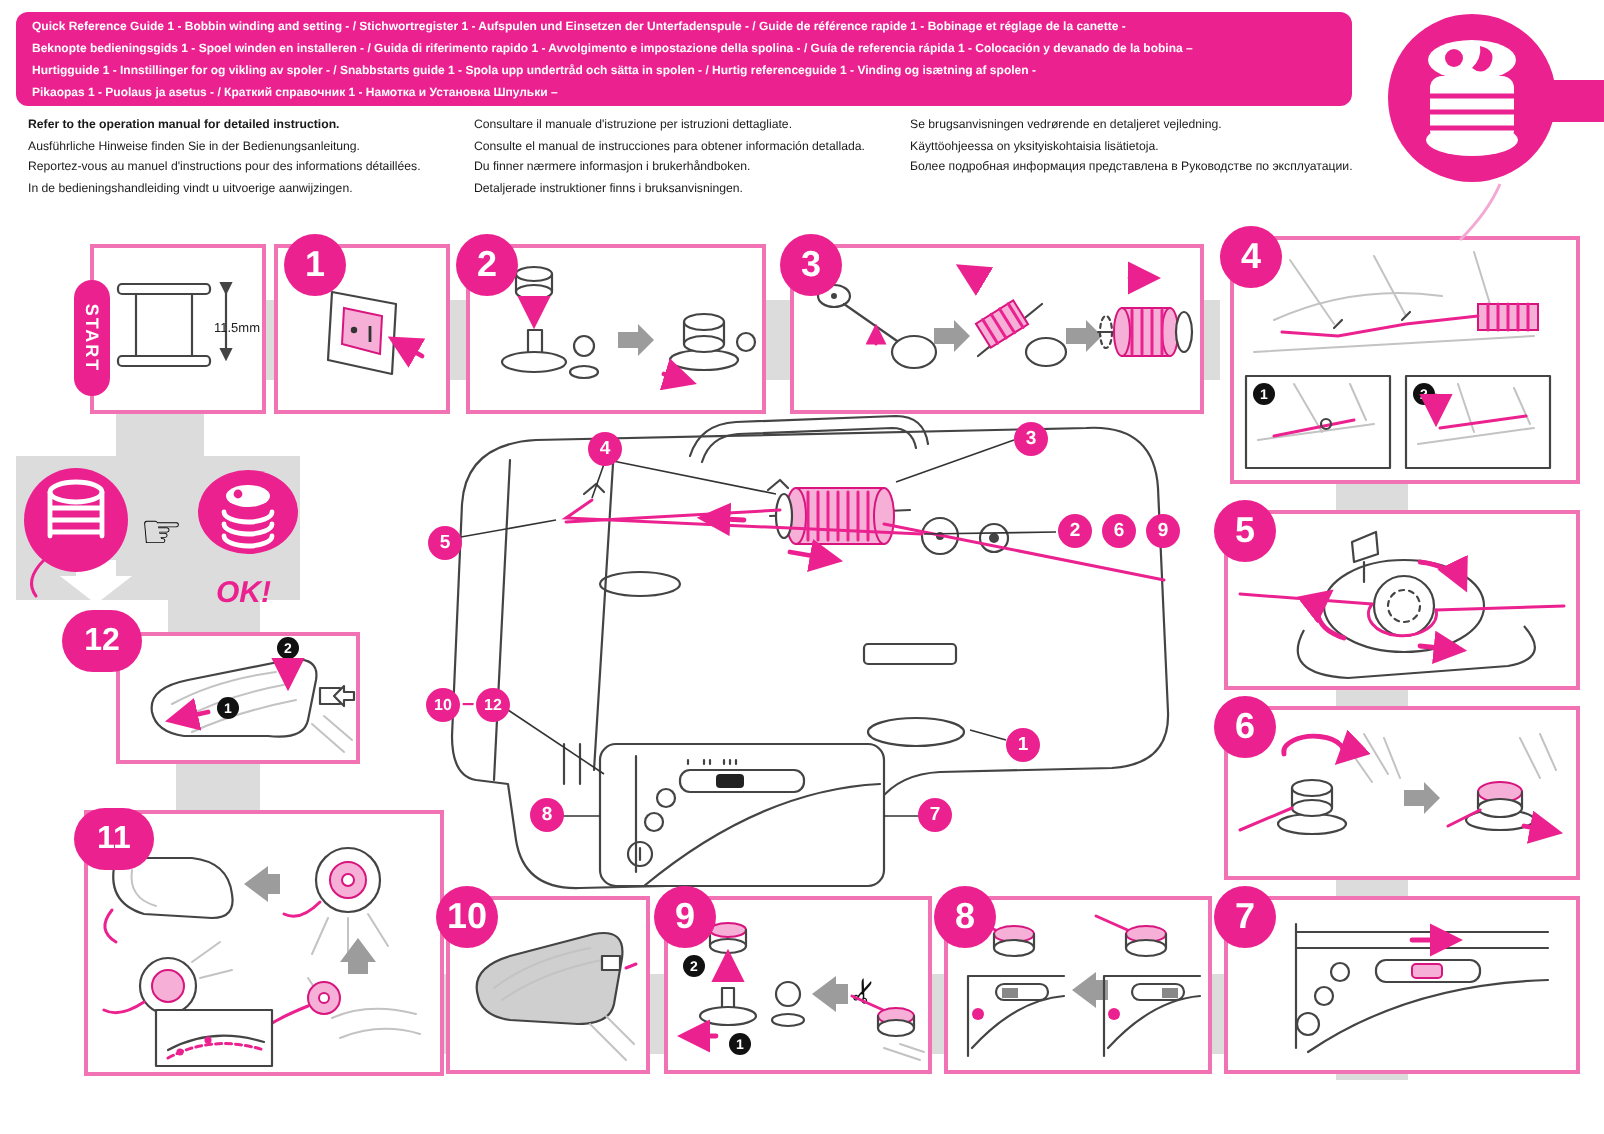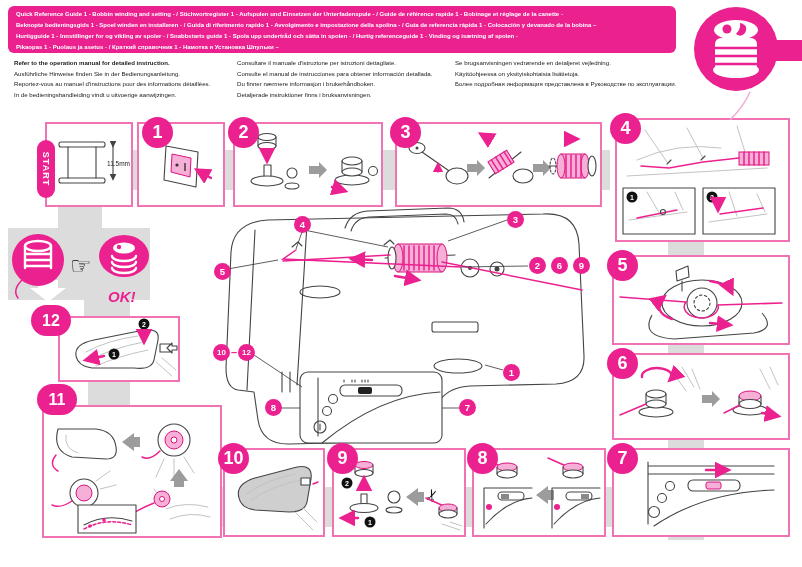--- a/index.html
+++ b/index.html
@@ -444,21 +444,21 @@
         <path class="pk" d="M28,94 Q16,102 8,98"></path>
         <path class="fa" d="M52,74 L66,64 M56,82 L72,78"></path>
         <rect class="stw" x="34" y="98" width="58" height="28" stroke="#222"></rect>
         <path class="st" d="M40,118 Q62,106 88,114"></path>
         <path class="pk" stroke-dasharray="3,2" d="M40,122 Q62,110 88,118"></path>
         <circle class="pkf" cx="46" cy="119" r="1.8"></circle>
           <circle class="pkf" cx="60" cy="113" r="1.8"></circle>
       </g>
     </svg>
   </div>
-  <div class="badge wide" style="left:37px;top:384px">11</div>
+  <div class="badge wide" style="left:37px;top:404px">11</div>
 
   <div class="box" style="left:58px;top:316px;width:122px;height:66px">
     <svg class="inbox" width="118" height="62" viewBox="0 0 118 62">
       <path class="stw" fill="#ECECEC" d="M16,38 Q14,26 34,22 L84,12 Q100,10 98,22 L94,42 Q92,52 74,50 L32,50 Q18,48 16,38 Z"></path>
       <path class="fa" stroke="#9a9a9a" d="M26,34 Q48,22 78,18 M30,42 Q52,30 84,24 M36,48 Q58,38 88,32"></path>
       <line class="pka" x1="44" y1="38" x2="26" y2="42" marker-end="url(#mpk)"></line>
       <g>
           <circle cx="54" cy="36" r="5.5" fill="#111"></circle>
           <text class="sub" x="54" y="38.5">1</text>
         </g>

